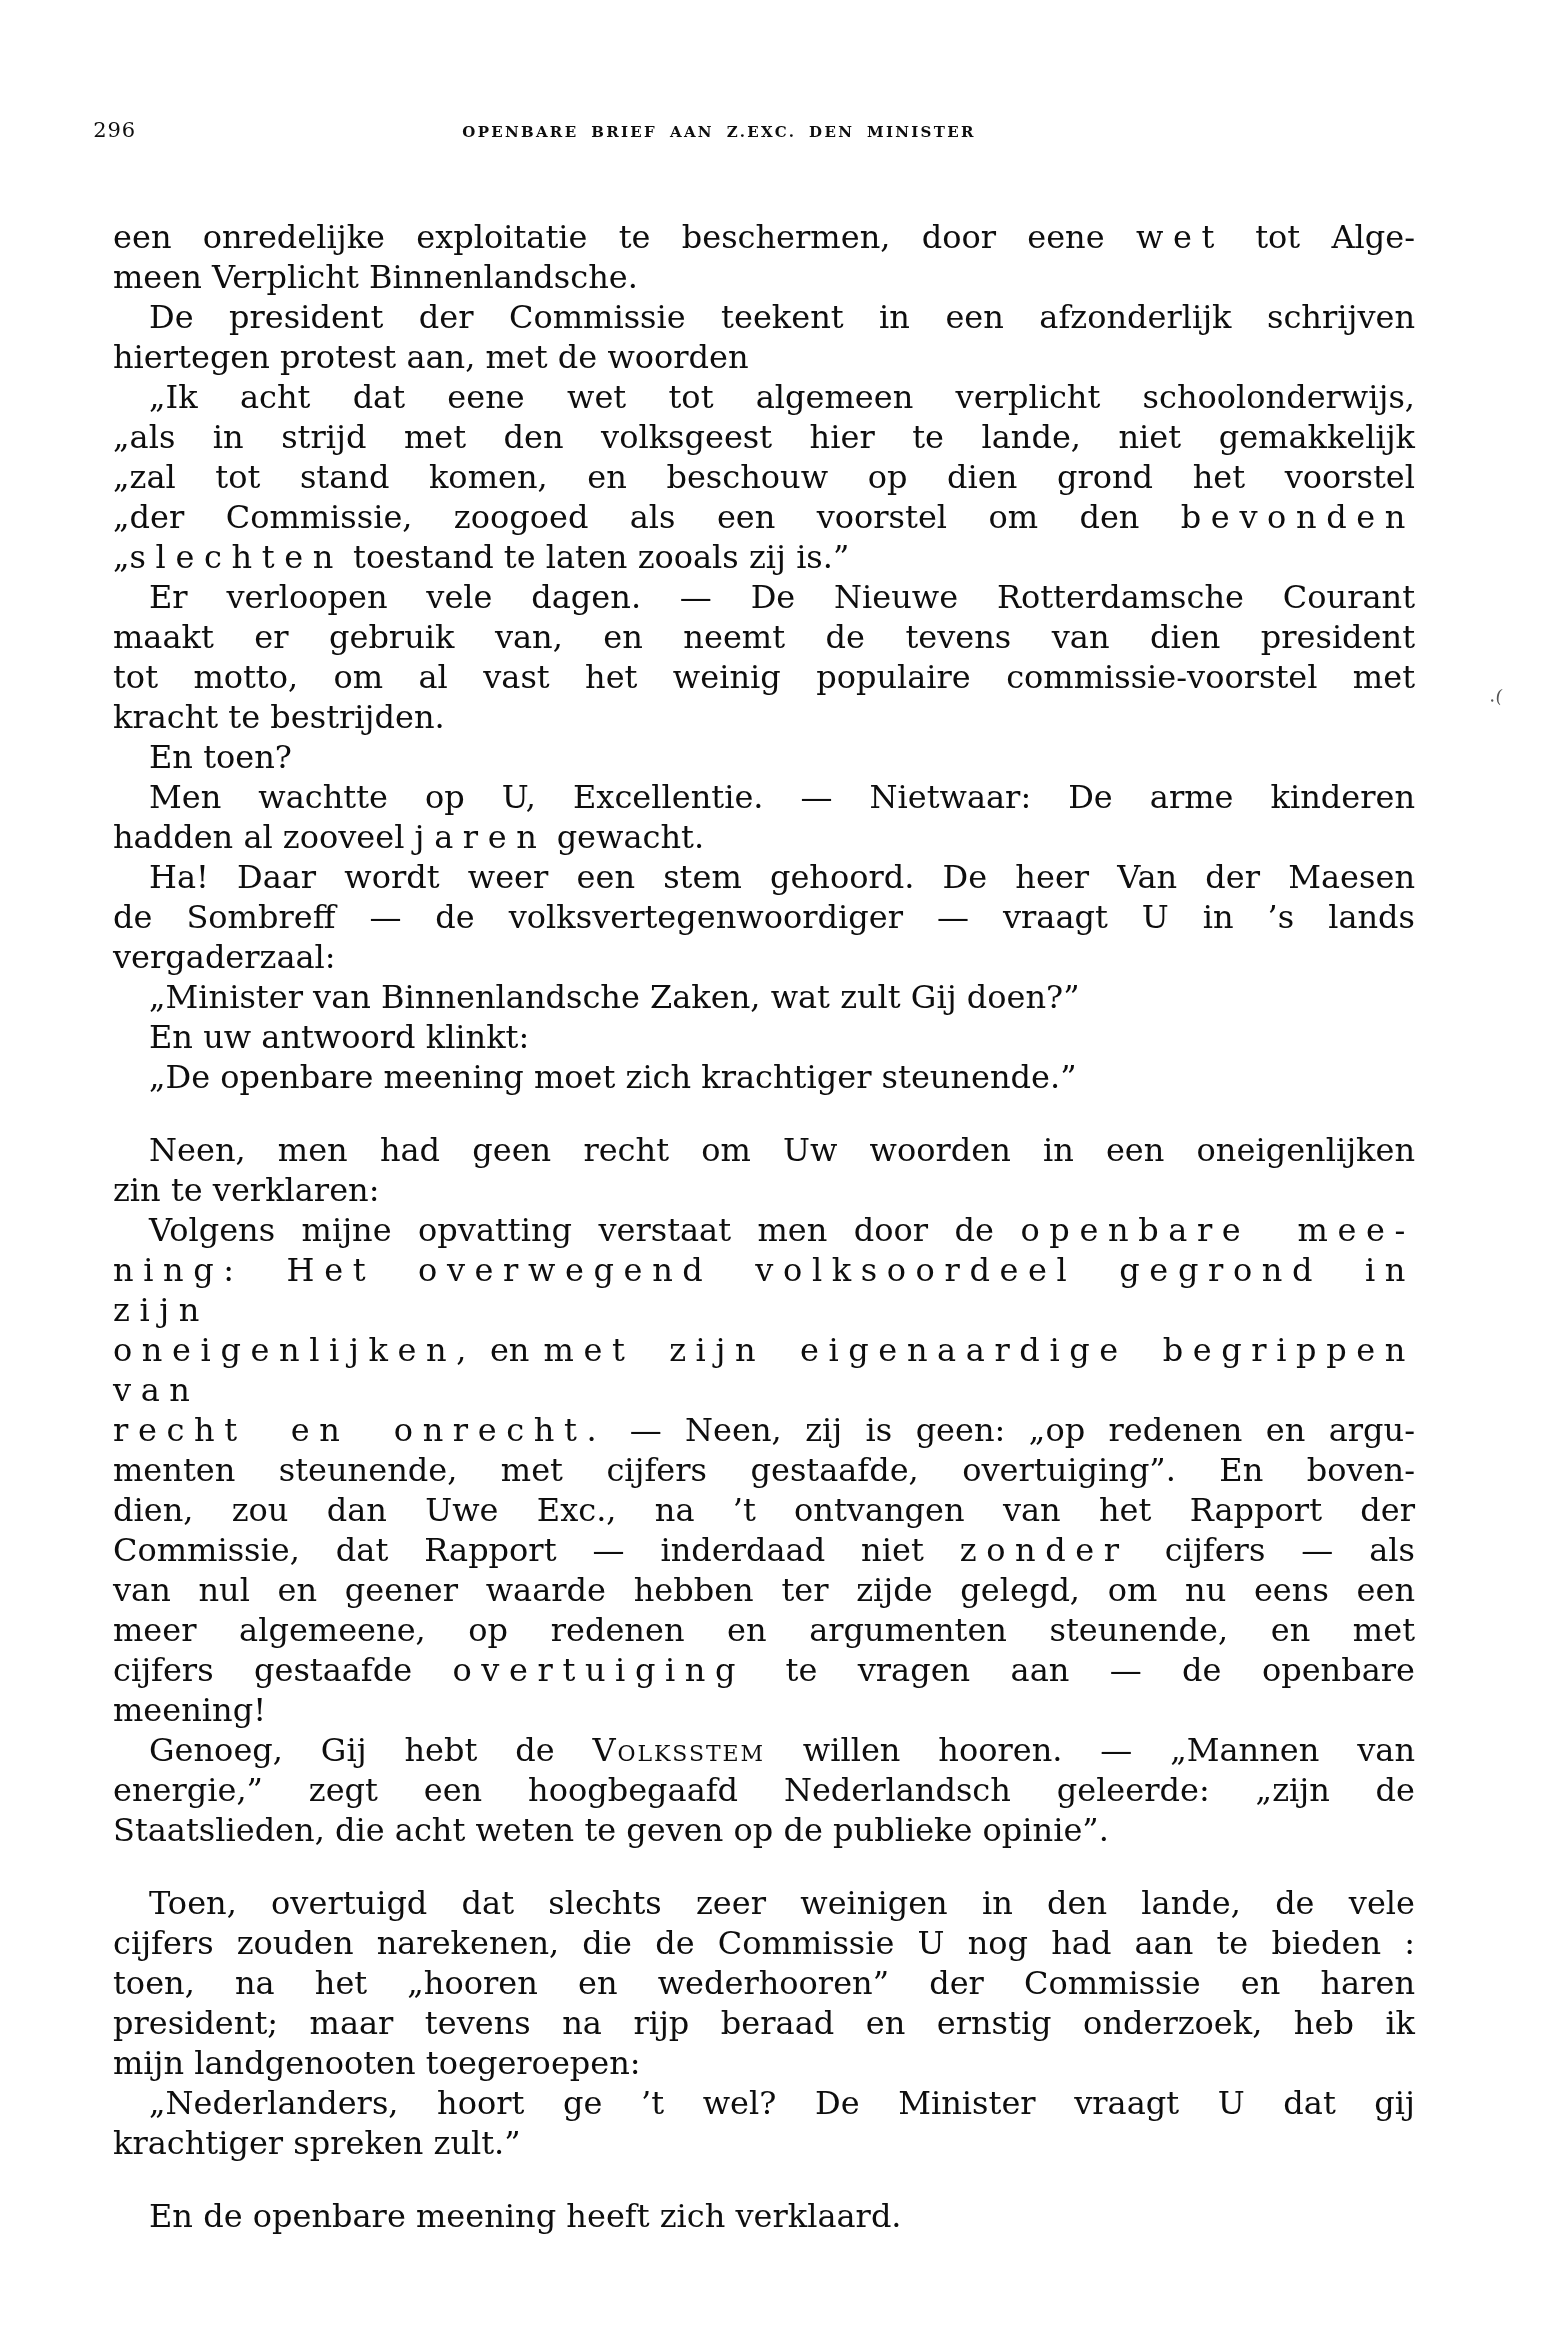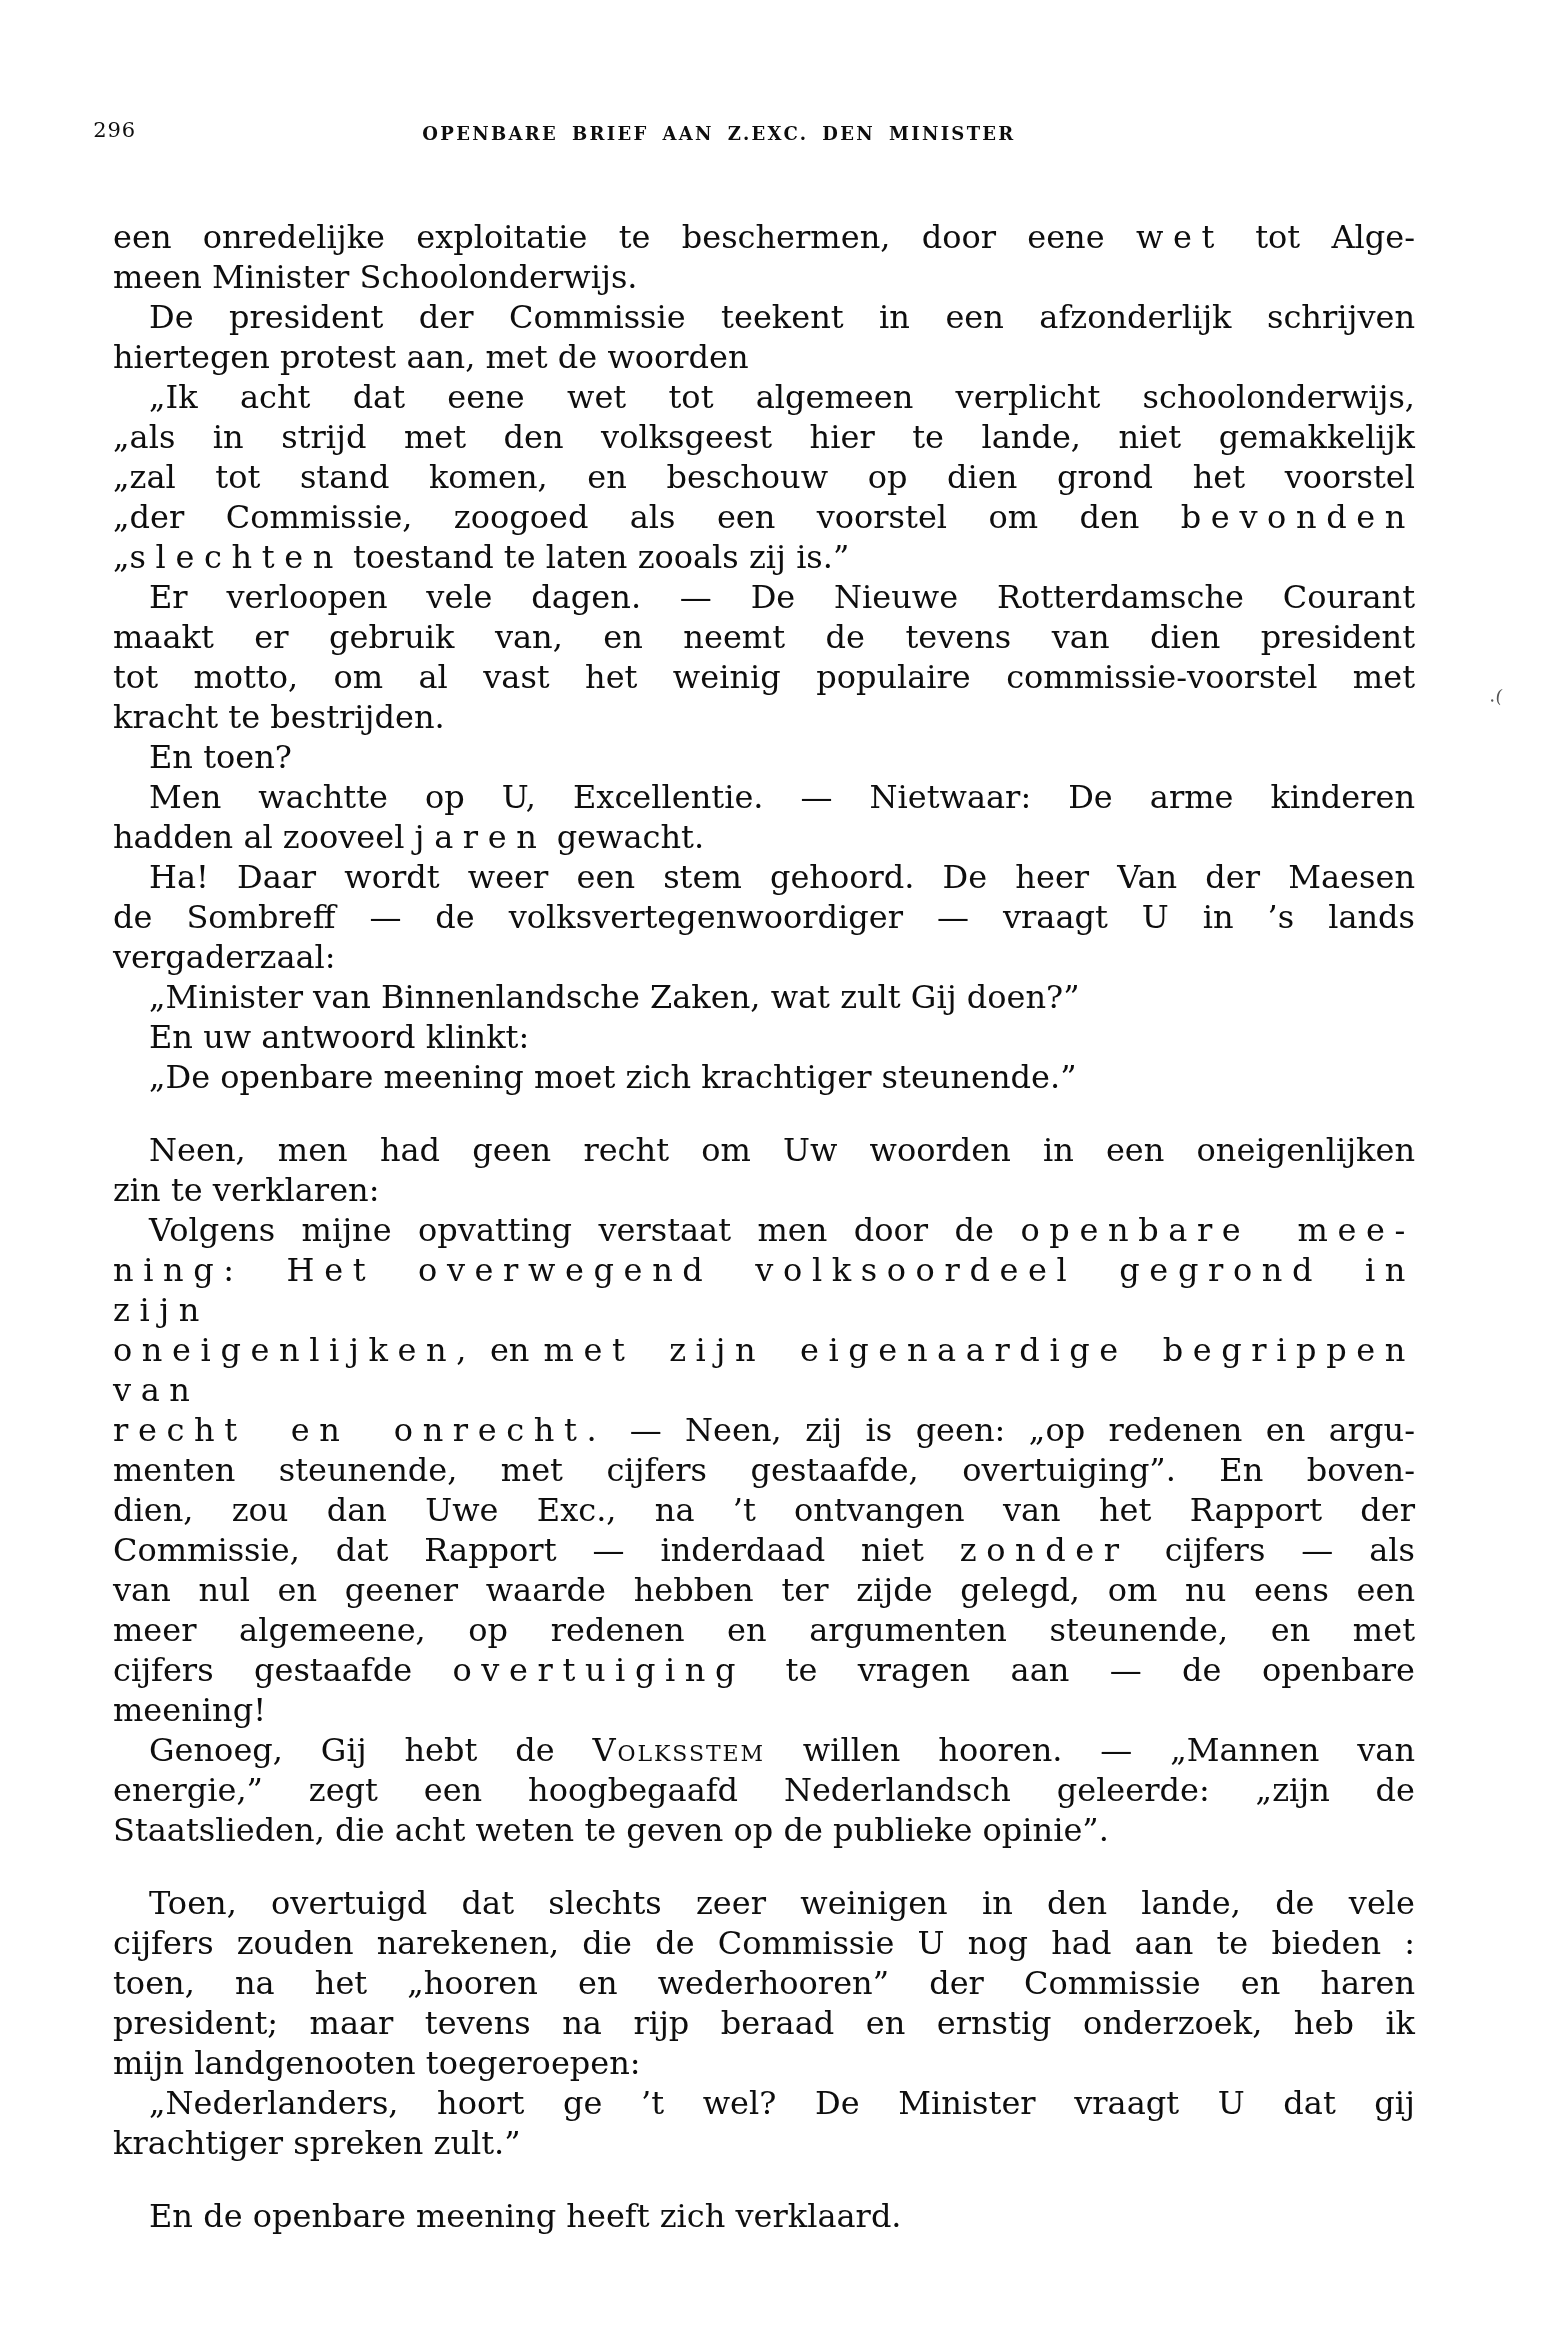--- a/index.html
+++ b/index.html
@@ -16,21 +16,21 @@
     top:118px;left:77px;width:1338px;
     height:36px;
   }
   .page-number{
     position:absolute;left:16.3px;top:0;
     font-size:21px;letter-spacing:0.9px;
   }
   .running-title{
     position:absolute;left:0;right:54px;top:4.5px;
     text-align:center;
-    font-size:18px;
+    font-size:15px;
     letter-spacing:2.3px;
     word-spacing:5.4px;
     font-weight:bold;
   }
   .text-block{
     position:absolute;
     top:217px;left:77px;width:1338px;
   }
   .line{
     font-size:32px;
@@ -57,21 +57,21 @@
 </head>
 <body>
 
 <div class="page-header">
   <span class="page-number">296</span>
   <span class="running-title">OPENBARE BRIEF AAN Z.EXC. DEN MINISTER</span>
 </div>
 
 <div class="text-block">
     <div class="line justify"><span>een onredelijke exploitatie te beschermen, door eene </span><span class="sp">wet</span><span> tot Alge-</span></div>
-    <div class="line"><span>meen Minister Schoolonderwijs.</span></div>
+    <div class="line"><span>meen Verplicht Binnenlandsche.</span></div>
     <div class="line indent justify"><span>De president der Commissie teekent in een afzonderlijk schrijven</span></div>
     <div class="line"><span>hiertegen protest aan, met de woorden</span></div>
     <div class="line indent justify"><span>„Ik acht dat eene wet tot algemeen verplicht schoolonderwijs,</span></div>
     <div class="line justify"><span>„als in strijd met den volksgeest hier te lande, niet gemakkelijk</span></div>
     <div class="line justify"><span>„zal tot stand komen, en beschouw op dien grond het voorstel</span></div>
     <div class="line justify"><span>„der Commissie, zoogoed als een voorstel om den </span><span class="sp">bevonden</span></div>
     <div class="line"><span>„</span><span class="sp">slechten</span><span> toestand te laten zooals zij is.”</span></div>
     <div class="line indent justify"><span>Er verloopen vele dagen. — De Nieuwe Rotterdamsche Courant</span></div>
     <div class="line justify"><span>maakt er gebruik van, en neemt de tevens van dien president</span></div>
     <div class="line justify"><span>tot motto, om al vast het weinig populaire commissie-voorstel met</span></div>

